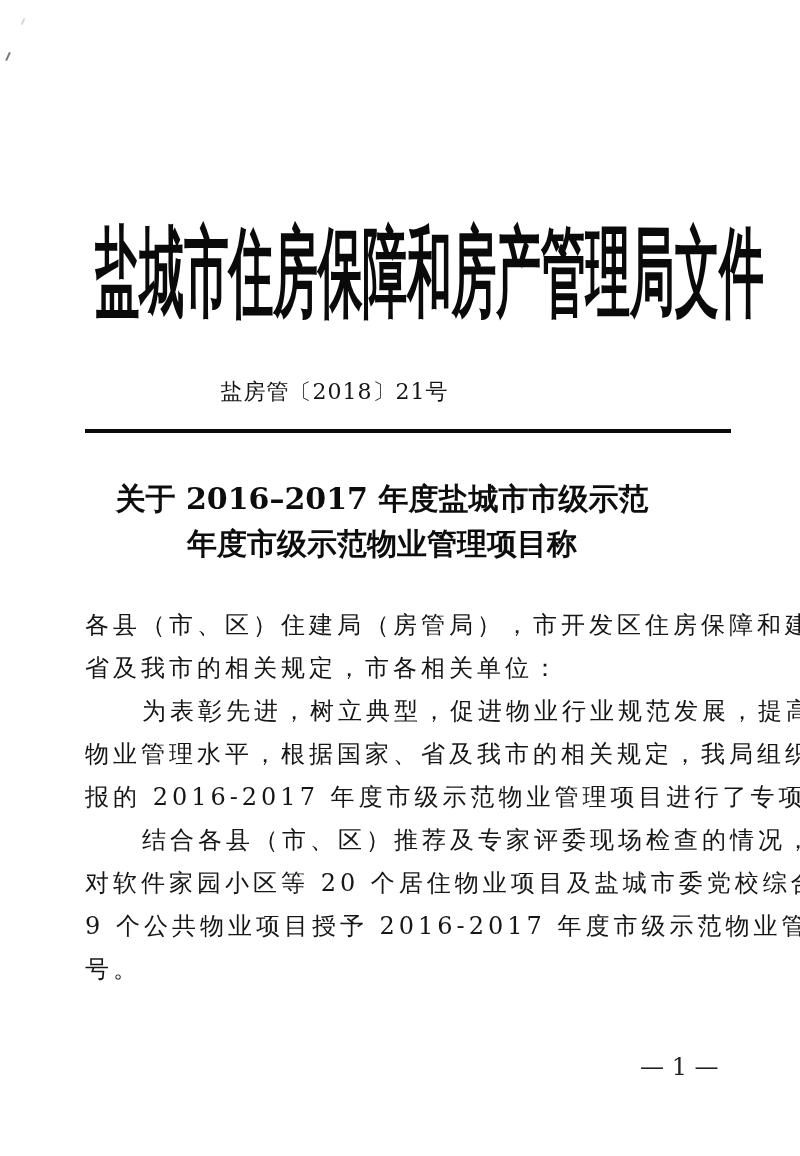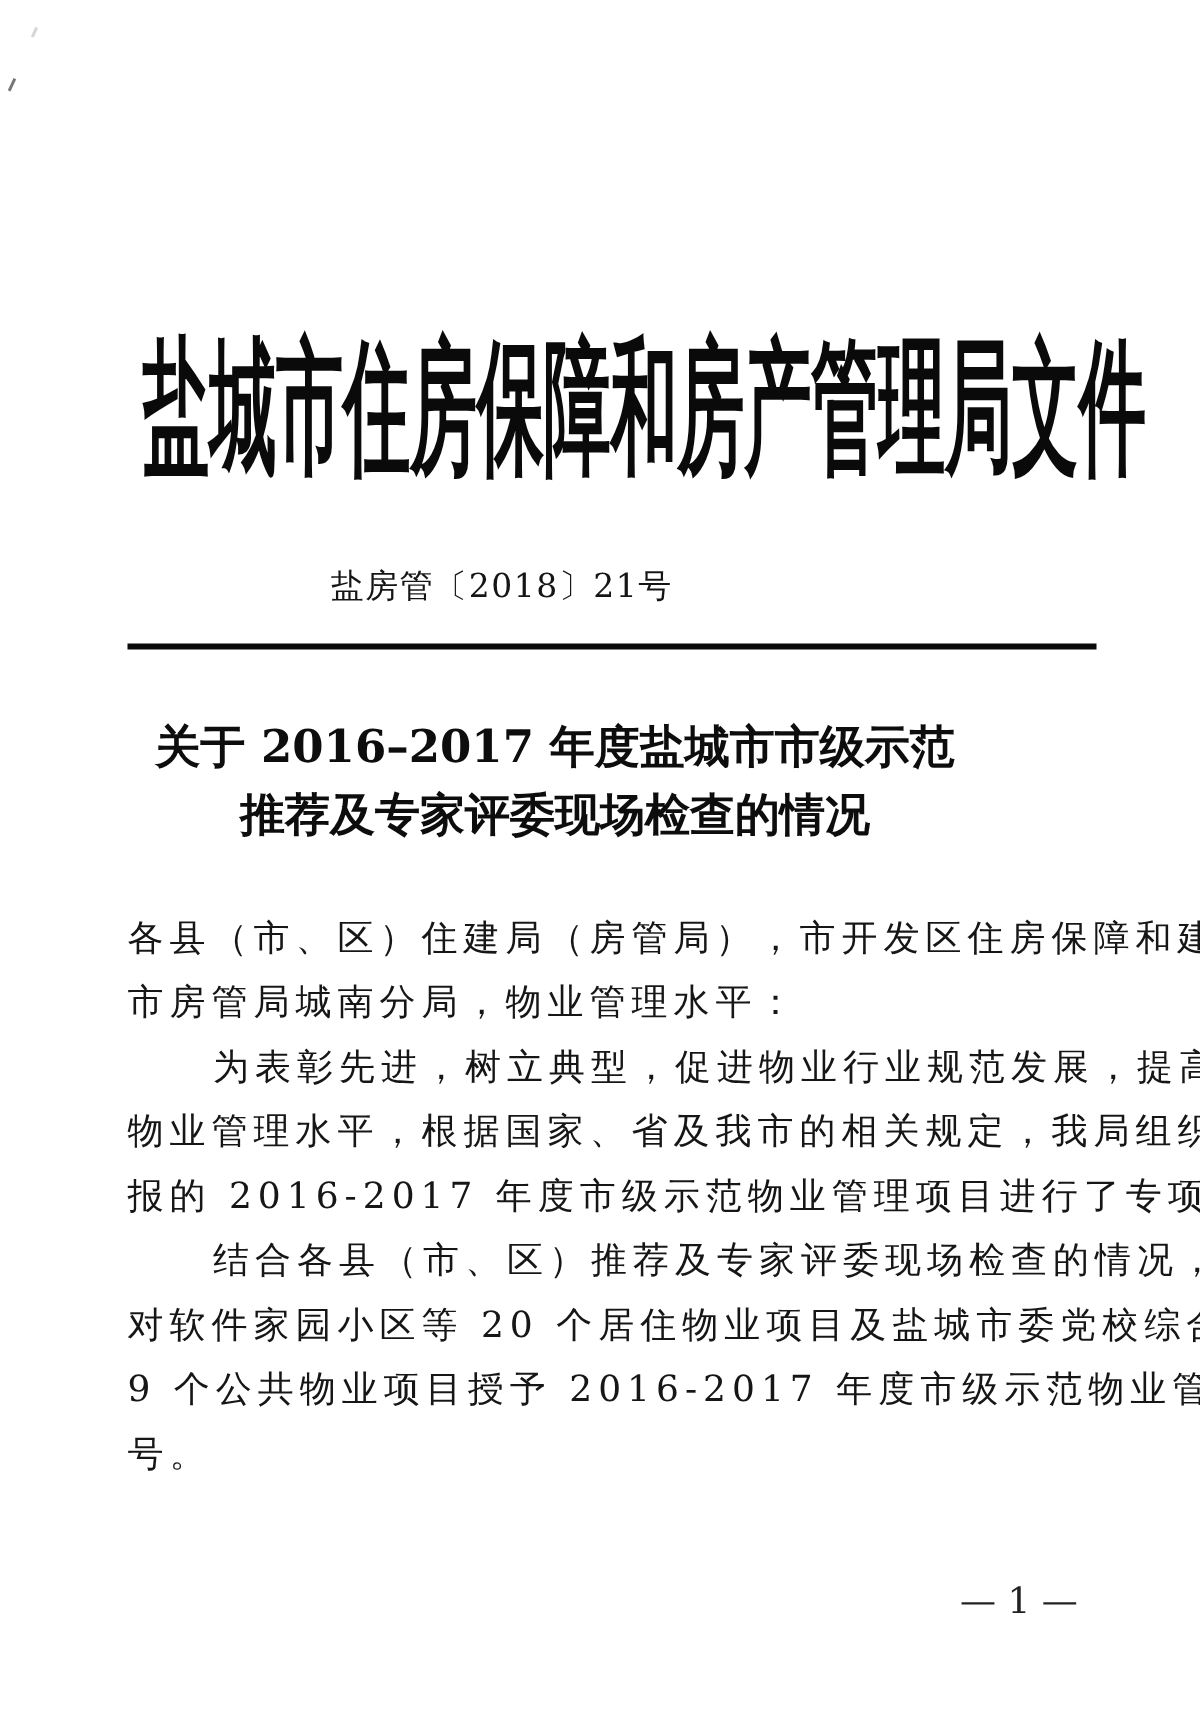--- a/index.html
+++ b/index.html
@@ -76,20 +76,21 @@
       position: absolute;
       left: 0;
       width: 740px;
       top: 476px;
       text-align: center;
       font-family: "DejaVu Serif", "Liberation Serif", serif;
       font-weight: bold;
       font-size: 30px;
       line-height: 45px;
       color: #0d0d0d;
+      padding-left: 12px;
     }
     .notice-title div {
       white-space: nowrap;
     }
     .body-text {
       position: absolute;
       left: 85px;
       top: 604px;
       width: 640px;
       font-family: "DejaVu Serif", "Liberation Serif", serif;
@@ -125,26 +126,26 @@
 <div class="doc-header-title">
   <span class="inner">盐城市住房保障和房产管理局文件</span>
 </div>
 
 <div class="doc-number">盐房管〔2018〕21号</div>
 
 <div class="header-rule"></div>
 
 <div class="notice-title">
   <div>关于 2016–2017 年度盐城市市级示范</div>
-  <div>推荐及专家评委现场检查的情况</div>
+  <div>年度市级示范物业管理项目称</div>
 </div>
 
 <div class="body-text">
   <div class="line">各县（市、区）住建局（房管局），市开发区住房保障和建设局，</div>
-  <div class="line">市房管局城南分局，物业管理水平：</div>
+  <div class="line">省及我市的相关规定，市各相关单位：</div>
 
   <div>
     <div class="line indent">为表彰先进，树立典型，促进物业行业规范发展，提高全市</div>
     <div class="line">物业管理水平，根据国家、省及我市的相关规定，我局组织对申</div>
     <div class="line">报的 2016-2017 年度市级示范物业管理项目进行了专项验收。</div>
   </div>
 
   <div>
     <div class="line indent">结合各县（市、区）推荐及专家评委现场检查的情况，决定</div>
     <div class="line">对软件家园小区等 20 个居住物业项目及盐城市委党校综合楼等</div>

